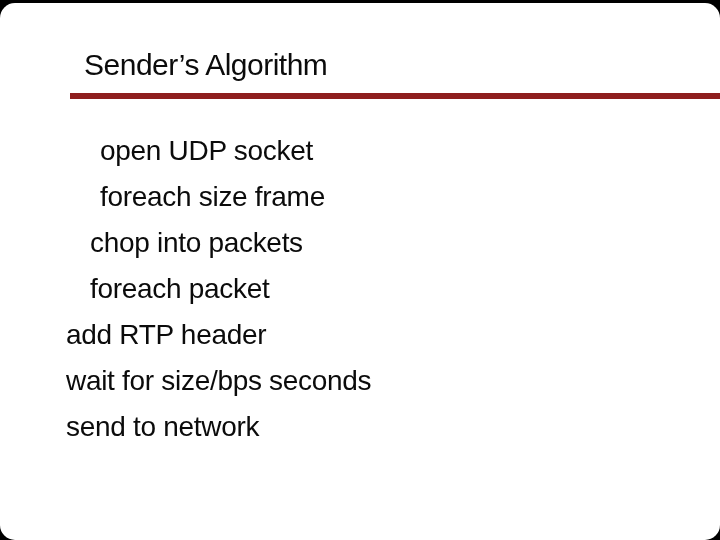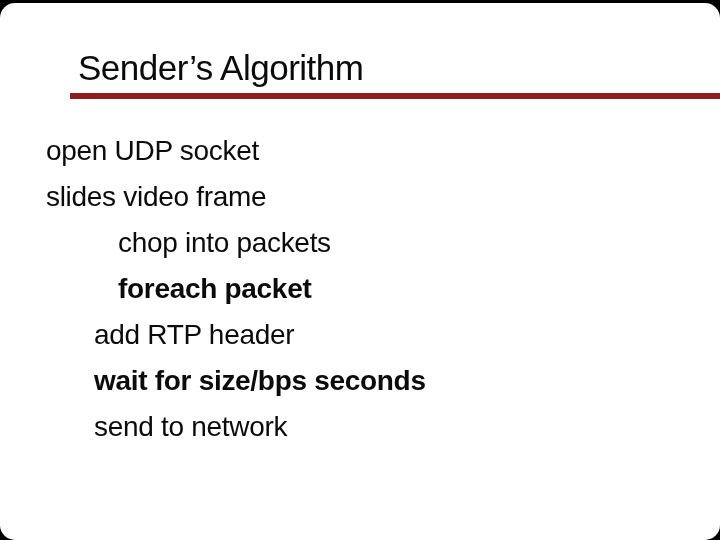--- a/index.html
+++ b/index.html
@@ -15,23 +15,23 @@
     position: absolute;
     top: 3px;
     left: 0;
     right: 0;
     bottom: 0;
     background: #ffffff;
     border-radius: 15px;
   }
   .slide-title {
     position: absolute;
-    left: 78px;
+    left: 84px;
     top: 45px;
-    font-size: 35px;
+    font-size: 30px;
     font-weight: 400;
     color: #0b0b0b;
     letter-spacing: -0.5px;
     white-space: nowrap;
   }
   .title-underline {
     position: absolute;
     left: 70px;
     right: 0;
     top: 90px;
@@ -46,24 +46,24 @@
   }
   .code-line {
     height: 46px;
     display: flex;
     align-items: center;
     font-size: 28px;
     color: #0b0b0b;
     letter-spacing: -0.3px;
     white-space: nowrap;
   }
-  .indent-0 { padding-left: 46px; }
-  .indent-1 { padding-left: 118px; }
-  .indent-2 { padding-left: 94px; }
-  .bold { font-weight: 700; }
+  .indent-0 { padding-left: 100px; }
+  .indent-1 { padding-left: 90px; }
+  .indent-2 { padding-left: 66px; }
+  .bold { font-weight: 400; }
   .footer {
     position: absolute;
     left: 78px;
     top: 502px;
     font-size: 9px;
     line-height: 10px;
     color: #3f5565;
     white-space: nowrap;
   }
 </style>
@@ -71,21 +71,21 @@
 <body>
 
 <div class="slide">
 
   <div class="slide-title">Sender’s Algorithm</div>
 
   <div class="title-underline"></div>
 
   <div class="slide-body">
     <div class="code-line indent-0">open UDP socket</div>
-    <div class="code-line indent-0">slides video frame</div>
+    <div class="code-line indent-0">foreach size frame</div>
     <div class="code-line indent-1">chop into packets</div>
     <div class="code-line indent-1 bold">foreach packet</div>
     <div class="code-line indent-2">add RTP header</div>
     <div class="code-line indent-2 bold">wait for size/bps seconds</div>
     <div class="code-line indent-2">send to network</div>
   </div>
 
 
 </div>
 

